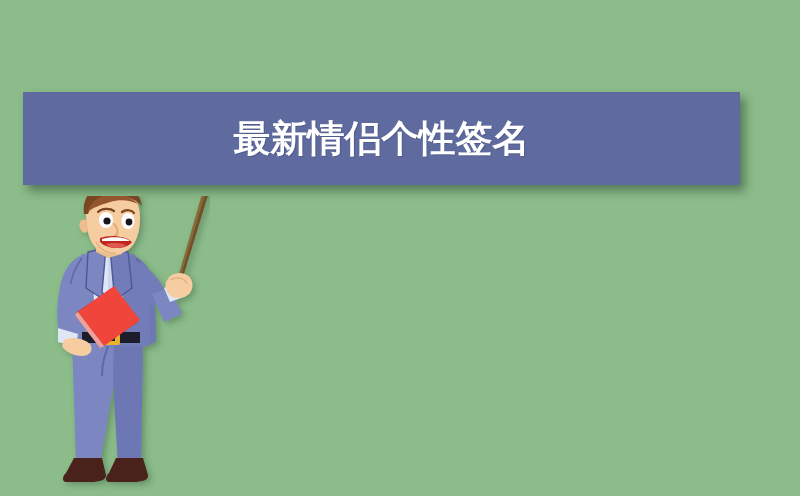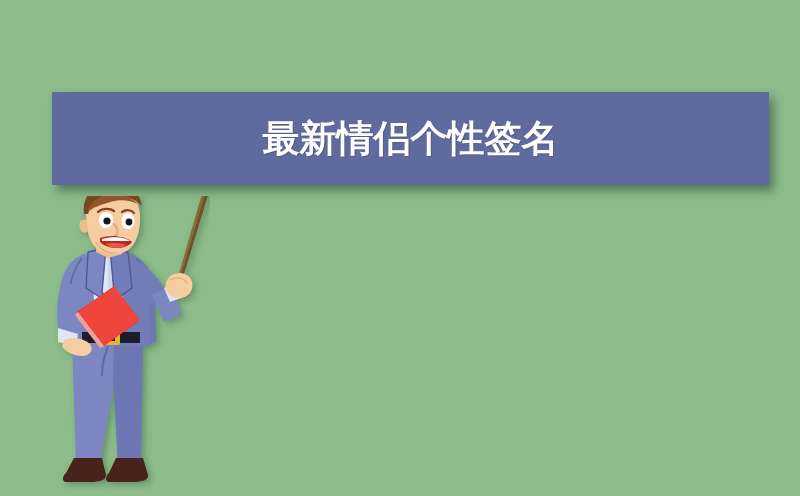--- a/index.html
+++ b/index.html
@@ -16,21 +16,21 @@
     position: relative;
     width: 800px;
     height: 496px;
     background: #8cbc8a;
     overflow: hidden;
   }
 
   
   #title-banner {
     position: absolute;
-    left: 52px;
+    left: 23px;
     top: 92px;
     width: 717px;
     height: 93px;
     background: #5f6a9e;
     box-shadow: 5px 6px 9px rgba(22, 46, 28, 0.45);
     display: flex;
     align-items: center;
     justify-content: center;
   }
   #title-text {

